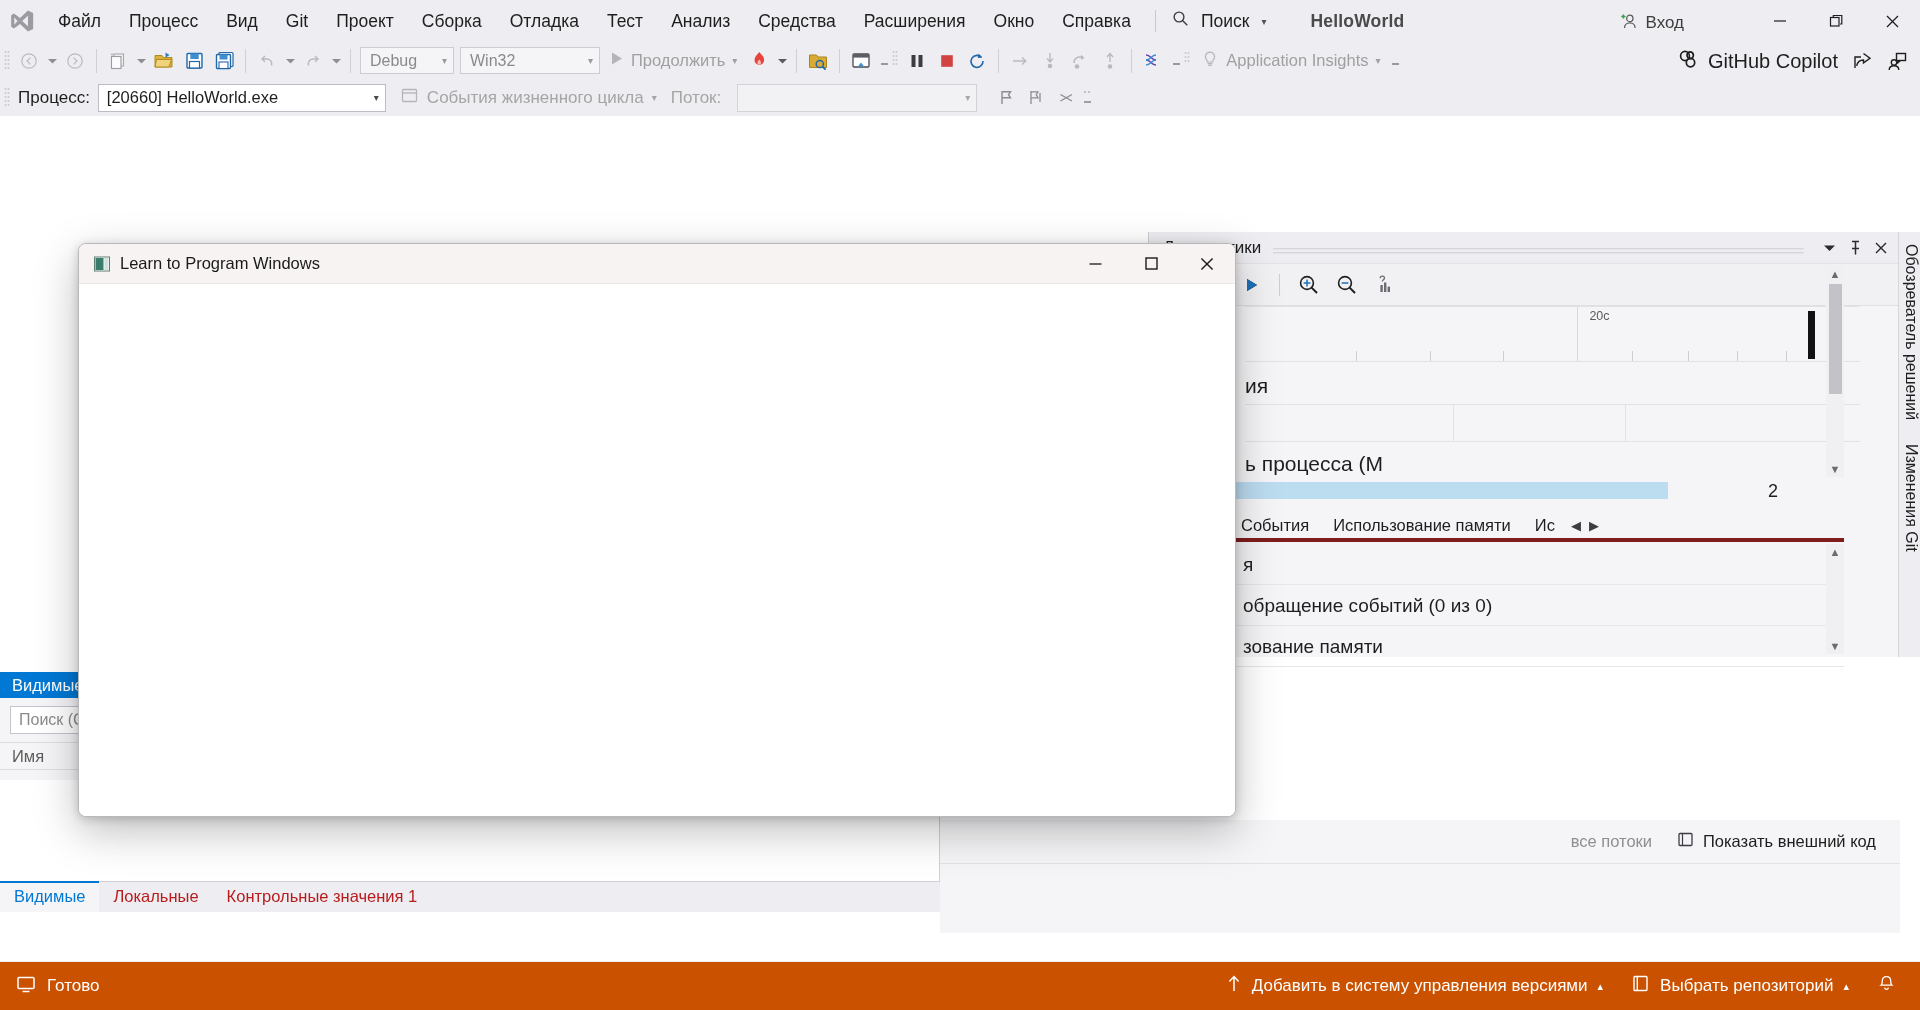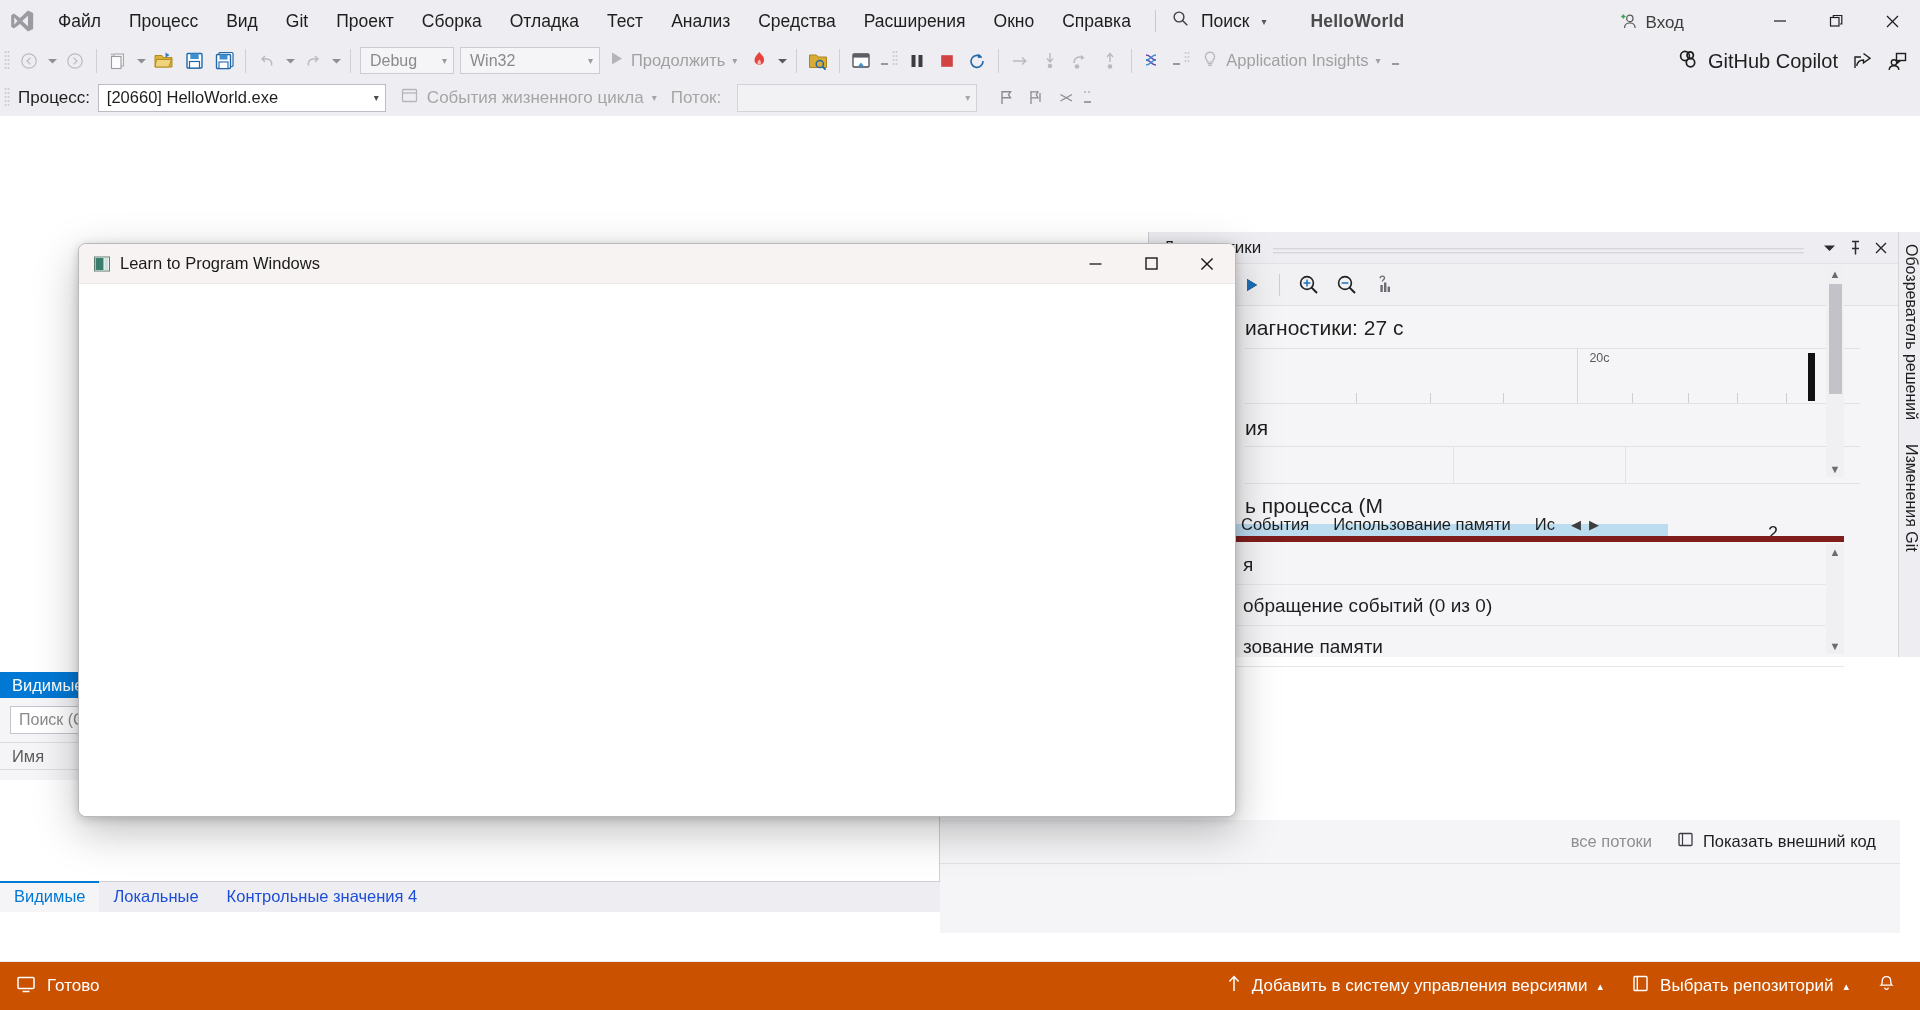--- a/index.html
+++ b/index.html
@@ -105,21 +105,21 @@
   }
   .autos-col { font-size: 16.5px; color: #5b5b5b; padding-left: 12px; }
   .autos-col.lang { position: absolute; right: 0; width: 120px; padding-left: 0; text-align: right; padding-right: 14px; }
   .autos-body { position: absolute; left: 0; top: 108px; right: 0; bottom: 30px; background: #fff; border-bottom: 1px solid #cfcfd4; }
 
   .bottom-tabrow {
     position: absolute; left: 0; bottom: 0; width: 940px; height: 30px;
     display: flex; align-items: flex-end; background: #eeeef2;
   }
   .btab {
-    font-size: 16.5px; color: #1d4ed8; padding: 4px 14px 6px 14px; cursor: default;
+    font-size: 16.5px; color: #b91c1c; padding: 4px 14px 6px 14px; cursor: default;
     border-top: 2px solid transparent;
   }
   .btab.active { color: #0078d4; border-top-color: #0078d4; background: #f5f5f7; }
 
   
   .panel-callstack {
     position: absolute; left: 940px; top: 704px; width: 960px; height: 113px;
     background: #f5f5f7;
   }
   .cs-toolrow {
@@ -167,21 +167,21 @@
   .membar { position: absolute; left: 0; top: 6px; height: 17px; background: #bcdcf0; }
   .mem-val { position: absolute; right: 62px; bottom: 2px; font-size: 18px; color: #1e1e1e; }
   .diag-scroll {
     position: absolute; right: 56px; top: 34px; width: 18px; bottom: 180px;
     background: #f0f0f3; display: flex; flex-direction: column; align-items: center;
   }
   .sb-arrow { color: #6b6b72; font-size: 11px; padding: 2px 0; }
   .sb-thumb { width: 13px; flex: 0 0 110px; background: #c2c2c8; margin: 2px 0; }
   .diag-tabrow {
     position: absolute; left: 80px; right: 56px; top: 280px; height: 30px;
-    display: flex; align-items: center; border-bottom: 6px solid #7f1d1d;
+    display: flex; align-items: center; border-bottom: 4px solid #7f1d1d;
   }
   .diag-tab { font-size: 16.5px; color: #1e1e1e; padding: 2px 12px; cursor: default; white-space: nowrap; }
   .diag-tab.clipped { overflow: hidden; }
   .diag-arrowbtn { font-size: 13px; color: #3d3d3d; padding: 0 4px; cursor: default; }
   .diag-list { position: absolute; left: 80px; right: 56px; top: 312px; bottom: 0; background: #f5f5f7; }
   .diag-list-row { font-size: 19px; color: #1e1e1e; padding: 10px 0 8px 14px; border-bottom: 1px solid #e6e6ea; }
   .diag-scroll2 { position: absolute; right: 56px; top: 312px; width: 18px; height: 110px; background: #f0f0f3; display: flex; flex-direction: column; justify-content: space-between; align-items: center; }
 
   
   .rail {
@@ -632,21 +632,21 @@
       </div>
       <div class="autos-search">Поиск (С</div>
       <div class="autos-grid-hdr">
         <span class="autos-col">Имя</span>
         <span class="autos-col lang">Язык</span>
       </div>
       <div class="autos-body"></div>
       <div class="bottom-tabrow">
         <div class="btab active">Видимые</div>
         <div class="btab">Локальные</div>
-        <div class="btab">Контрольные значения 4</div>
+        <div class="btab">Контрольные значения 1</div>
       </div>
     </div>
 
     <div class="panel-callstack">
       <div class="cs-toolrow">
         <span class="cs-gray">все потоки</span>
         <div class="cs-btn">
           <span>
             <svg width="19" height="19" viewBox="0 0 19 19">
                 <rect x="3" y="3.5" width="13" height="12" rx="1" fill="none" stroke="#3c3c43" stroke-width="1.3"></rect>
@@ -714,21 +714,20 @@
             <path d="M7.2 5.2c0-1.2 1-2 2.2-2s2.1.8 2.1 1.9c0 1.8-2.1 1.7-2.1 3.4" fill="none" stroke="#6b6b72" stroke-width="1.3"></path>
             <g fill="#6b6b72">
                 <rect x="7.4" y="12" width="2.4" height="7"></rect>
                 <rect x="11" y="9.5" width="2.4" height="9.5"></rect>
                 <rect x="14.6" y="13.6" width="2.4" height="5.4"></rect>
               </g>
           </svg>
         </div>
       </div>
 
-      <div class="diag-section-title">иагностики: 27 с</div>
 
       <div class="diag-timeline">
         <div class="tick minor" style="left:18%"></div>
         <div class="tick minor" style="left:30%"></div>
         <div class="tick minor" style="left:42%"></div>
         <div class="tick major" style="left:54%"></div>
         <div class="tick-label" style="left:56%">20c</div>
         <div class="tick minor" style="left:63%"></div>
         <div class="tick minor" style="left:72%"></div>
         <div class="tick minor" style="left:80%"></div>

